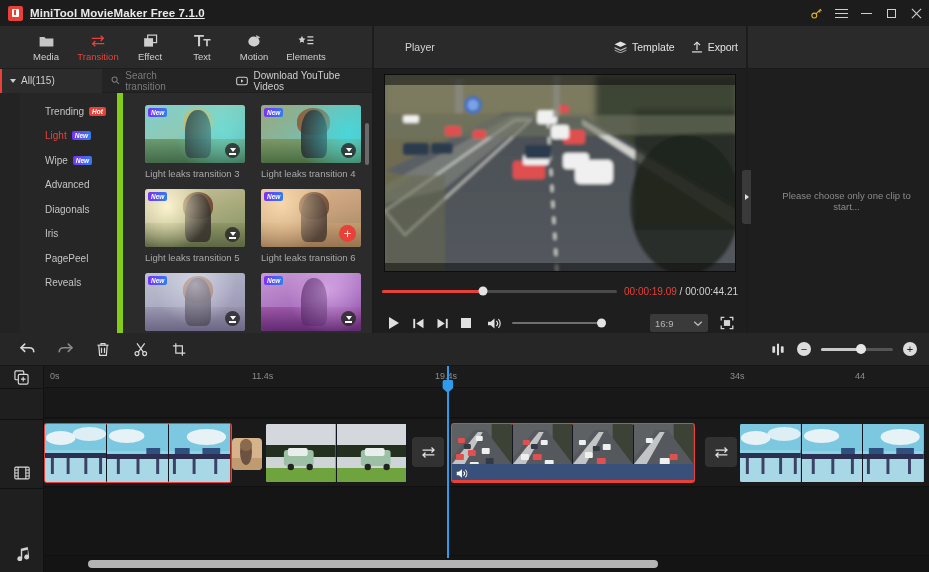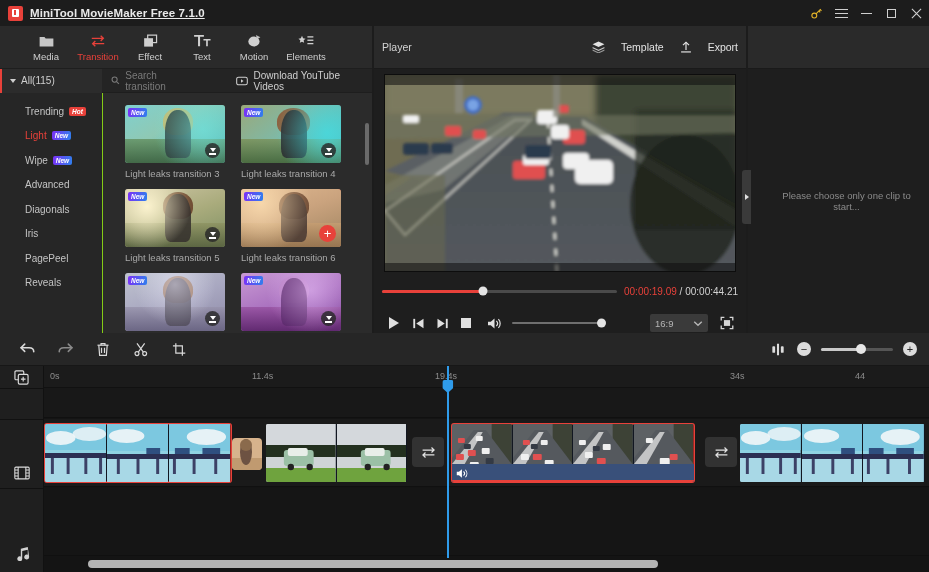--- a/index.html
+++ b/index.html
@@ -81,21 +81,22 @@
     font-size: 10px; color: #7a7a7a; cursor: text;
   }
   .dlbtn {
     display: flex; align-items: center; gap: 6px; margin-left: 36px;
     font-size: 10px; color: #cfcfcf; cursor: default;
   }
 
   .libbody { display: flex; height: 240px; }
   .cats {
     width: 103px; background: #262626; padding-top: 6px; flex: none;
-    border-right: 1px solid #84cc16;
+    border-right: 6px solid #84cc16;
+    margin-left: 20px;
   }
   .cat {
     height: 24.5px; display: flex; align-items: center; gap: 5px;
     padding-left: 25px; font-size: 10px; color: #c4c4c4; cursor: default;
   }
   .cat.active { color: #e8413a; }
   .badge {
     font-size: 6.5px; font-style: italic; font-weight: bold; color: #fff;
     padding: 1px 3px 1px 3px; border-radius: 2px; line-height: 1.15;
   }
@@ -162,23 +163,23 @@
 
   
   .player {
     position: absolute; left: 374px; top: 26px; width: 372px; height: 307px;
     background: #1e1e1e;
   }
   .player-head {
     height: 43px; display: flex; align-items: center; padding: 0 8px;
     background: #2a2a2a; border-bottom: 1px solid #1a1a1a;
   }
-  .player-label { font-size: 10.5px; color: #d4d4d4; }
+  .player-label { font-size: 10.5px; color: #d4d4d4; margin-left: 23px; }
   .phbtn {
-    display: flex; align-items: center; gap: 16px; font-size: 10.5px;
+    display: flex; align-items: center; gap: 5px; font-size: 10.5px;
     color: #e2e2e2; margin-left: 16px; cursor: default;
   }
   .phbtn.template { margin-left: auto; }
 
   .stage {
     height: 207px; display: flex; align-items: center; justify-content: center;
     background: #1e1e1e;
   }
   .video {
     width: 352px; height: 198px; position: relative; overflow: hidden;

